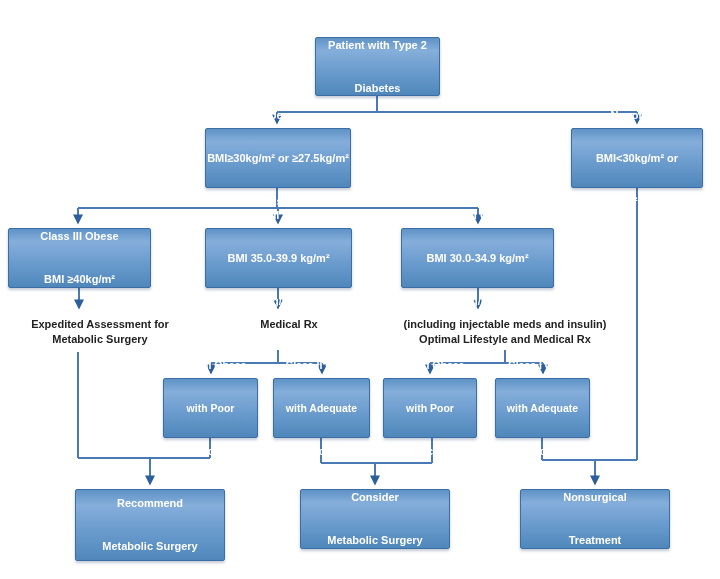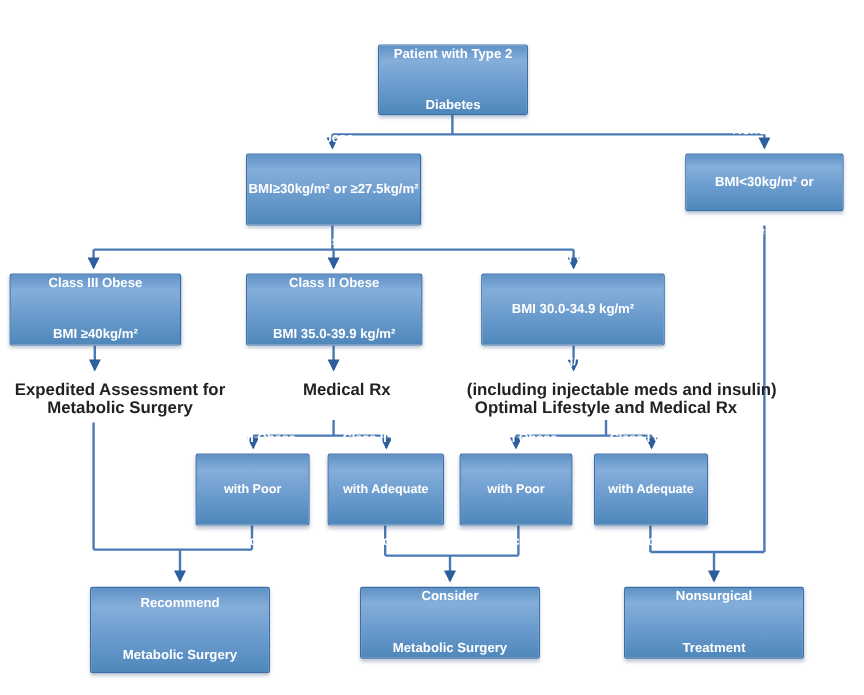--- a/index.html
+++ b/index.html
@@ -18,21 +18,21 @@
     color:#ffffff;font-weight:bold;text-align:center;
     font-size:11px;line-height:15px;
     box-sizing:border-box;
     padding:2px 1px;
     gap:28px;
   }
   .node .ln{display:block;white-space:nowrap;}
   .small{font-size:10.5px;line-height:15px;}
   .flabel{
     position:absolute;color:#222222;font-weight:bold;text-align:center;
-    font-size:14px;line-height:15px;
+    font-size:11px;line-height:15px;
   }
   .flabel .ln{display:block;white-space:nowrap;}
 </style>
 </head>
 <body>
 
 <div id="canvas">
 
   <svg id="wires" viewBox="0 0 720 579" xmlns="http://www.w3.org/2000/svg">
     <defs>
@@ -77,33 +77,34 @@
   <div class="node" style="left:315px;top:37px;width:125px;height:59px;">
       <span class="ln">Patient with Type 2</span>
       <span class="ln">Diabetes</span>
     </div>
 
   <div class="node" style="left:205px;top:128px;width:146px;height:60px;">
       <span class="ln">Obese</span>
       <span class="ln">BMI≥30kg/m²  or ≥27.5kg/m²</span>
       <span class="ln">for Asians</span>
     </div>
-  <div class="node" style="left:571px;top:128px;width:132px;height:48px;">
+  <div class="node" style="left:571px;top:128px;width:132px;height:60px;">
       <span class="ln">Nonobese</span>
       <span class="ln">BMI&lt;30kg/m²  or</span>
       <span class="ln">&lt;27.5kg/m² for Asians</span>
     </div>
 
   <div class="node" style="left:8px;top:228px;width:143px;height:60px;">
       <span class="ln">Class III Obese</span>
       <span class="ln">BMI ≥40kg/m²</span>
     </div>
   <div class="node" style="left:205px;top:228px;width:147px;height:60px;">
       <span class="ln">Class II Obese</span>
       <span class="ln">BMI 35.0-39.9 kg/m²</span>
+      <span class="ln">or 32.5-37.4kg/m² for Asians</span>
     </div>
   <div class="node" style="left:401px;top:228px;width:153px;height:60px;">
       <span class="ln">Class I Obese</span>
       <span class="ln">BMI 30.0-34.9 kg/m²</span>
       <span class="ln">or 27.5-32.4kg/m² for Asians</span>
     </div>
 
   <div class="flabel" style="left: 9px; top: 317px; width: 182px; color: rgb(34, 34, 34);">
       <span class="ln">Expedited Assessment for</span>
       <span class="ln">Metabolic Surgery</span>

